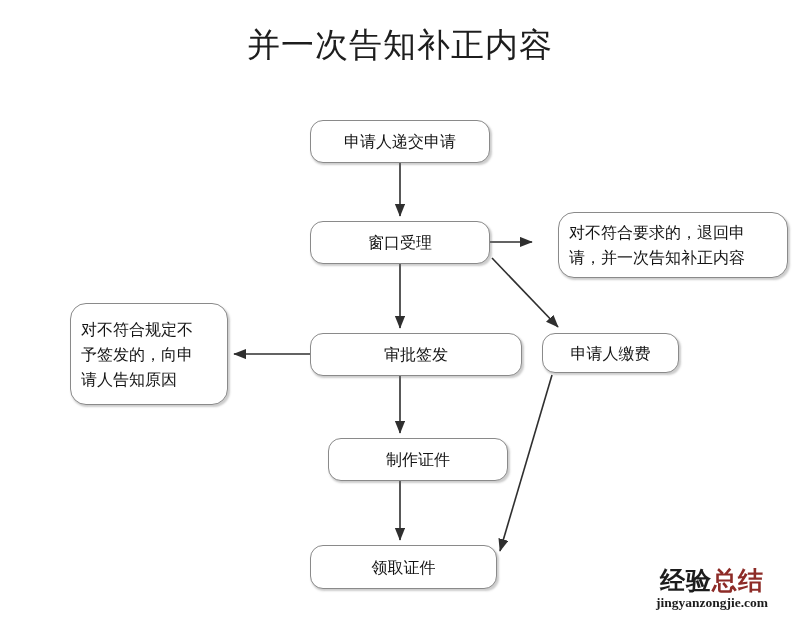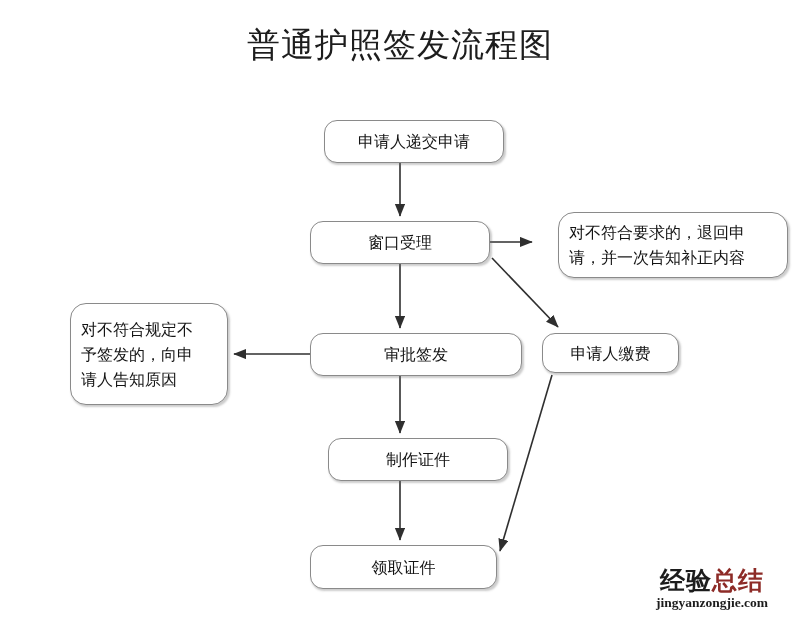--- a/index.html
+++ b/index.html
@@ -84,21 +84,21 @@
     line-height: 16px;
     margin-top: 1px;
     font-family: Liberation Serif, serif;
   }
 </style>
 </head>
 <body>
 
 <div id="canvas">
 
-  <div class="title">普通护照签发流程图</div>
+  <div class="title">并一次告知补正内容</div>
 
   <svg id="edges" viewBox="0 0 800 626" xmlns="http://www.w3.org/2000/svg">
     <defs>
       <marker id="arrowhead" markerWidth="9" markerHeight="9" refX="7.5" refY="3.2" orient="auto" markerUnits="strokeWidth">
         <path d="M0,0 L8,3.2 L0,6.4 z" fill="#2f2f2f"></path>
       </marker>
     </defs>
 
     <line x1="400" y1="163" x2="400" y2="216" stroke="#2f2f2f" stroke-width="1.6" marker-end="url(#arrowhead)"></line>
 
@@ -110,21 +110,21 @@
 
     <line x1="310" y1="354" x2="234" y2="354" stroke="#2f2f2f" stroke-width="1.6" marker-end="url(#arrowhead)"></line>
 
     <line x1="400" y1="376" x2="400" y2="433" stroke="#2f2f2f" stroke-width="1.6" marker-end="url(#arrowhead)"></line>
 
     <line x1="400" y1="481" x2="400" y2="540" stroke="#2f2f2f" stroke-width="1.6" marker-end="url(#arrowhead)"></line>
 
     <line x1="552" y1="375" x2="500" y2="551" stroke="#2f2f2f" stroke-width="1.6" marker-end="url(#arrowhead)"></line>
   </svg>
 
-  <div class="node" style="left:324px; top:120px; width:180px; height:43px;">
+  <div class="node" style="left:310px; top:120px; width:180px; height:43px;">
     <span>申请人递交申请</span>
   </div>
 
   <div class="node" style="left:310px; top:221px; width:180px; height:43px;">
     <span>窗口受理</span>
   </div>
 
   <div class="node" style="left:310px; top:333px; width:212px; height:43px;">
     <span>审批签发</span>
   </div>

